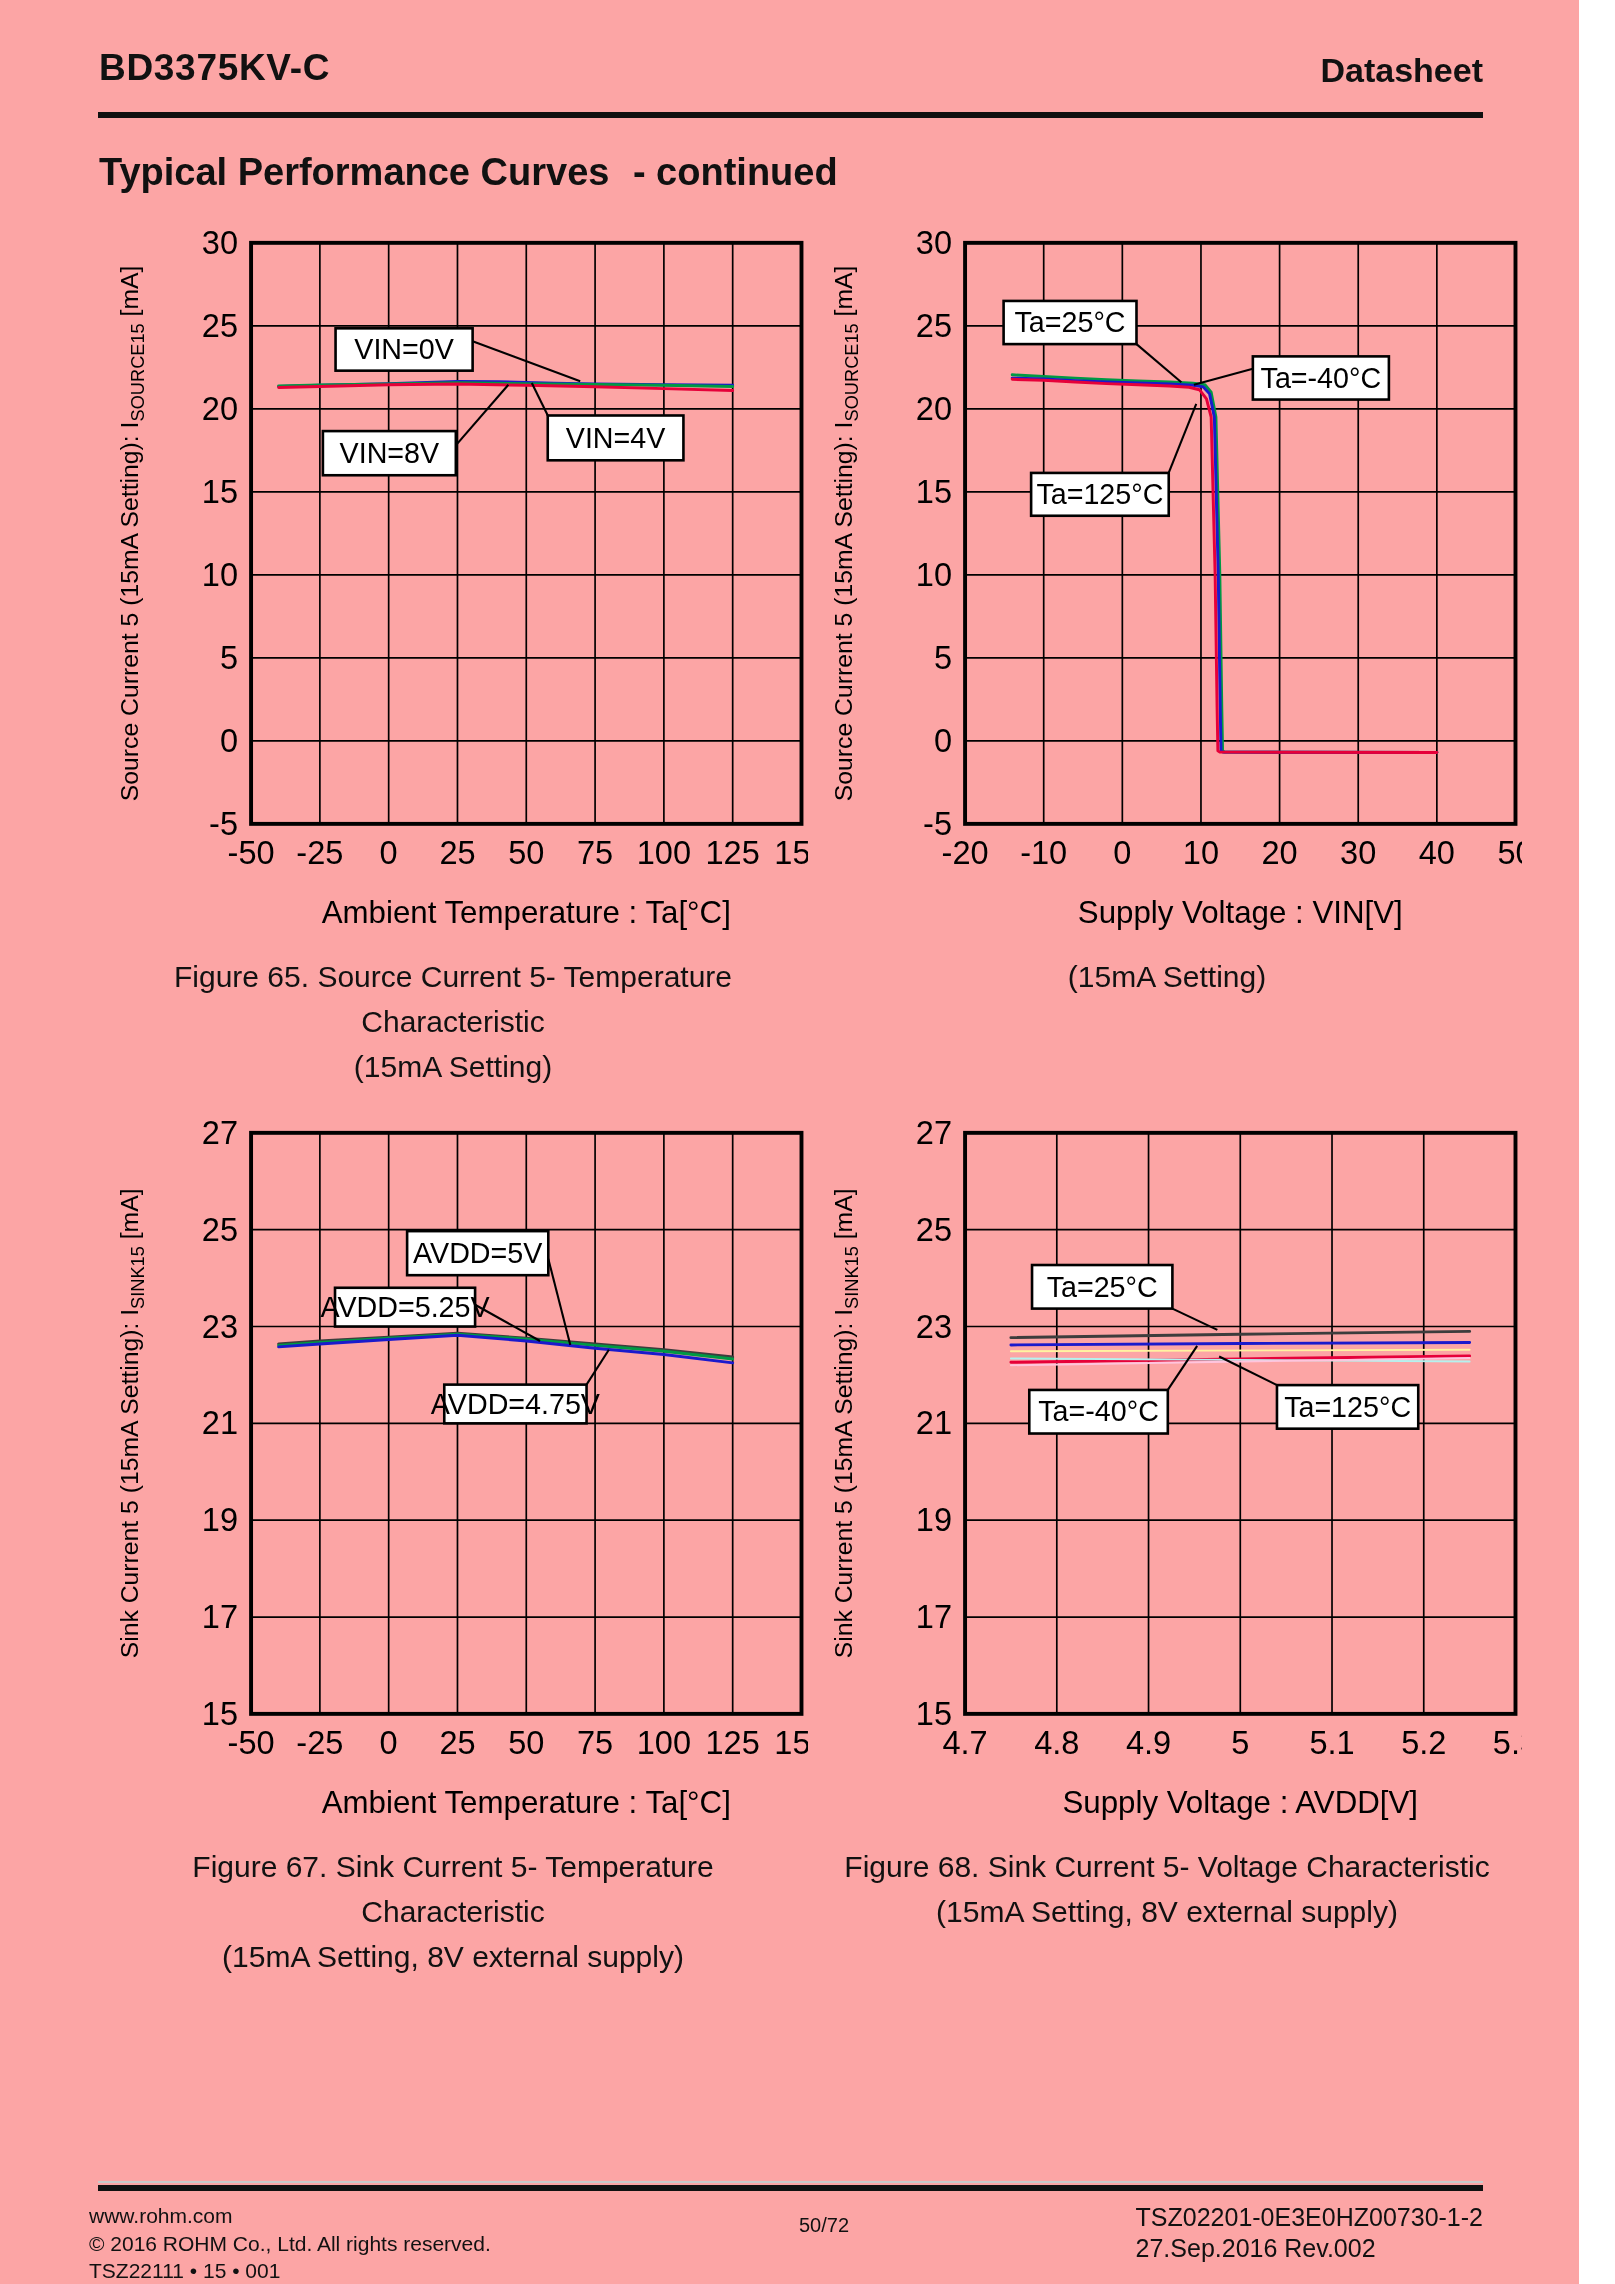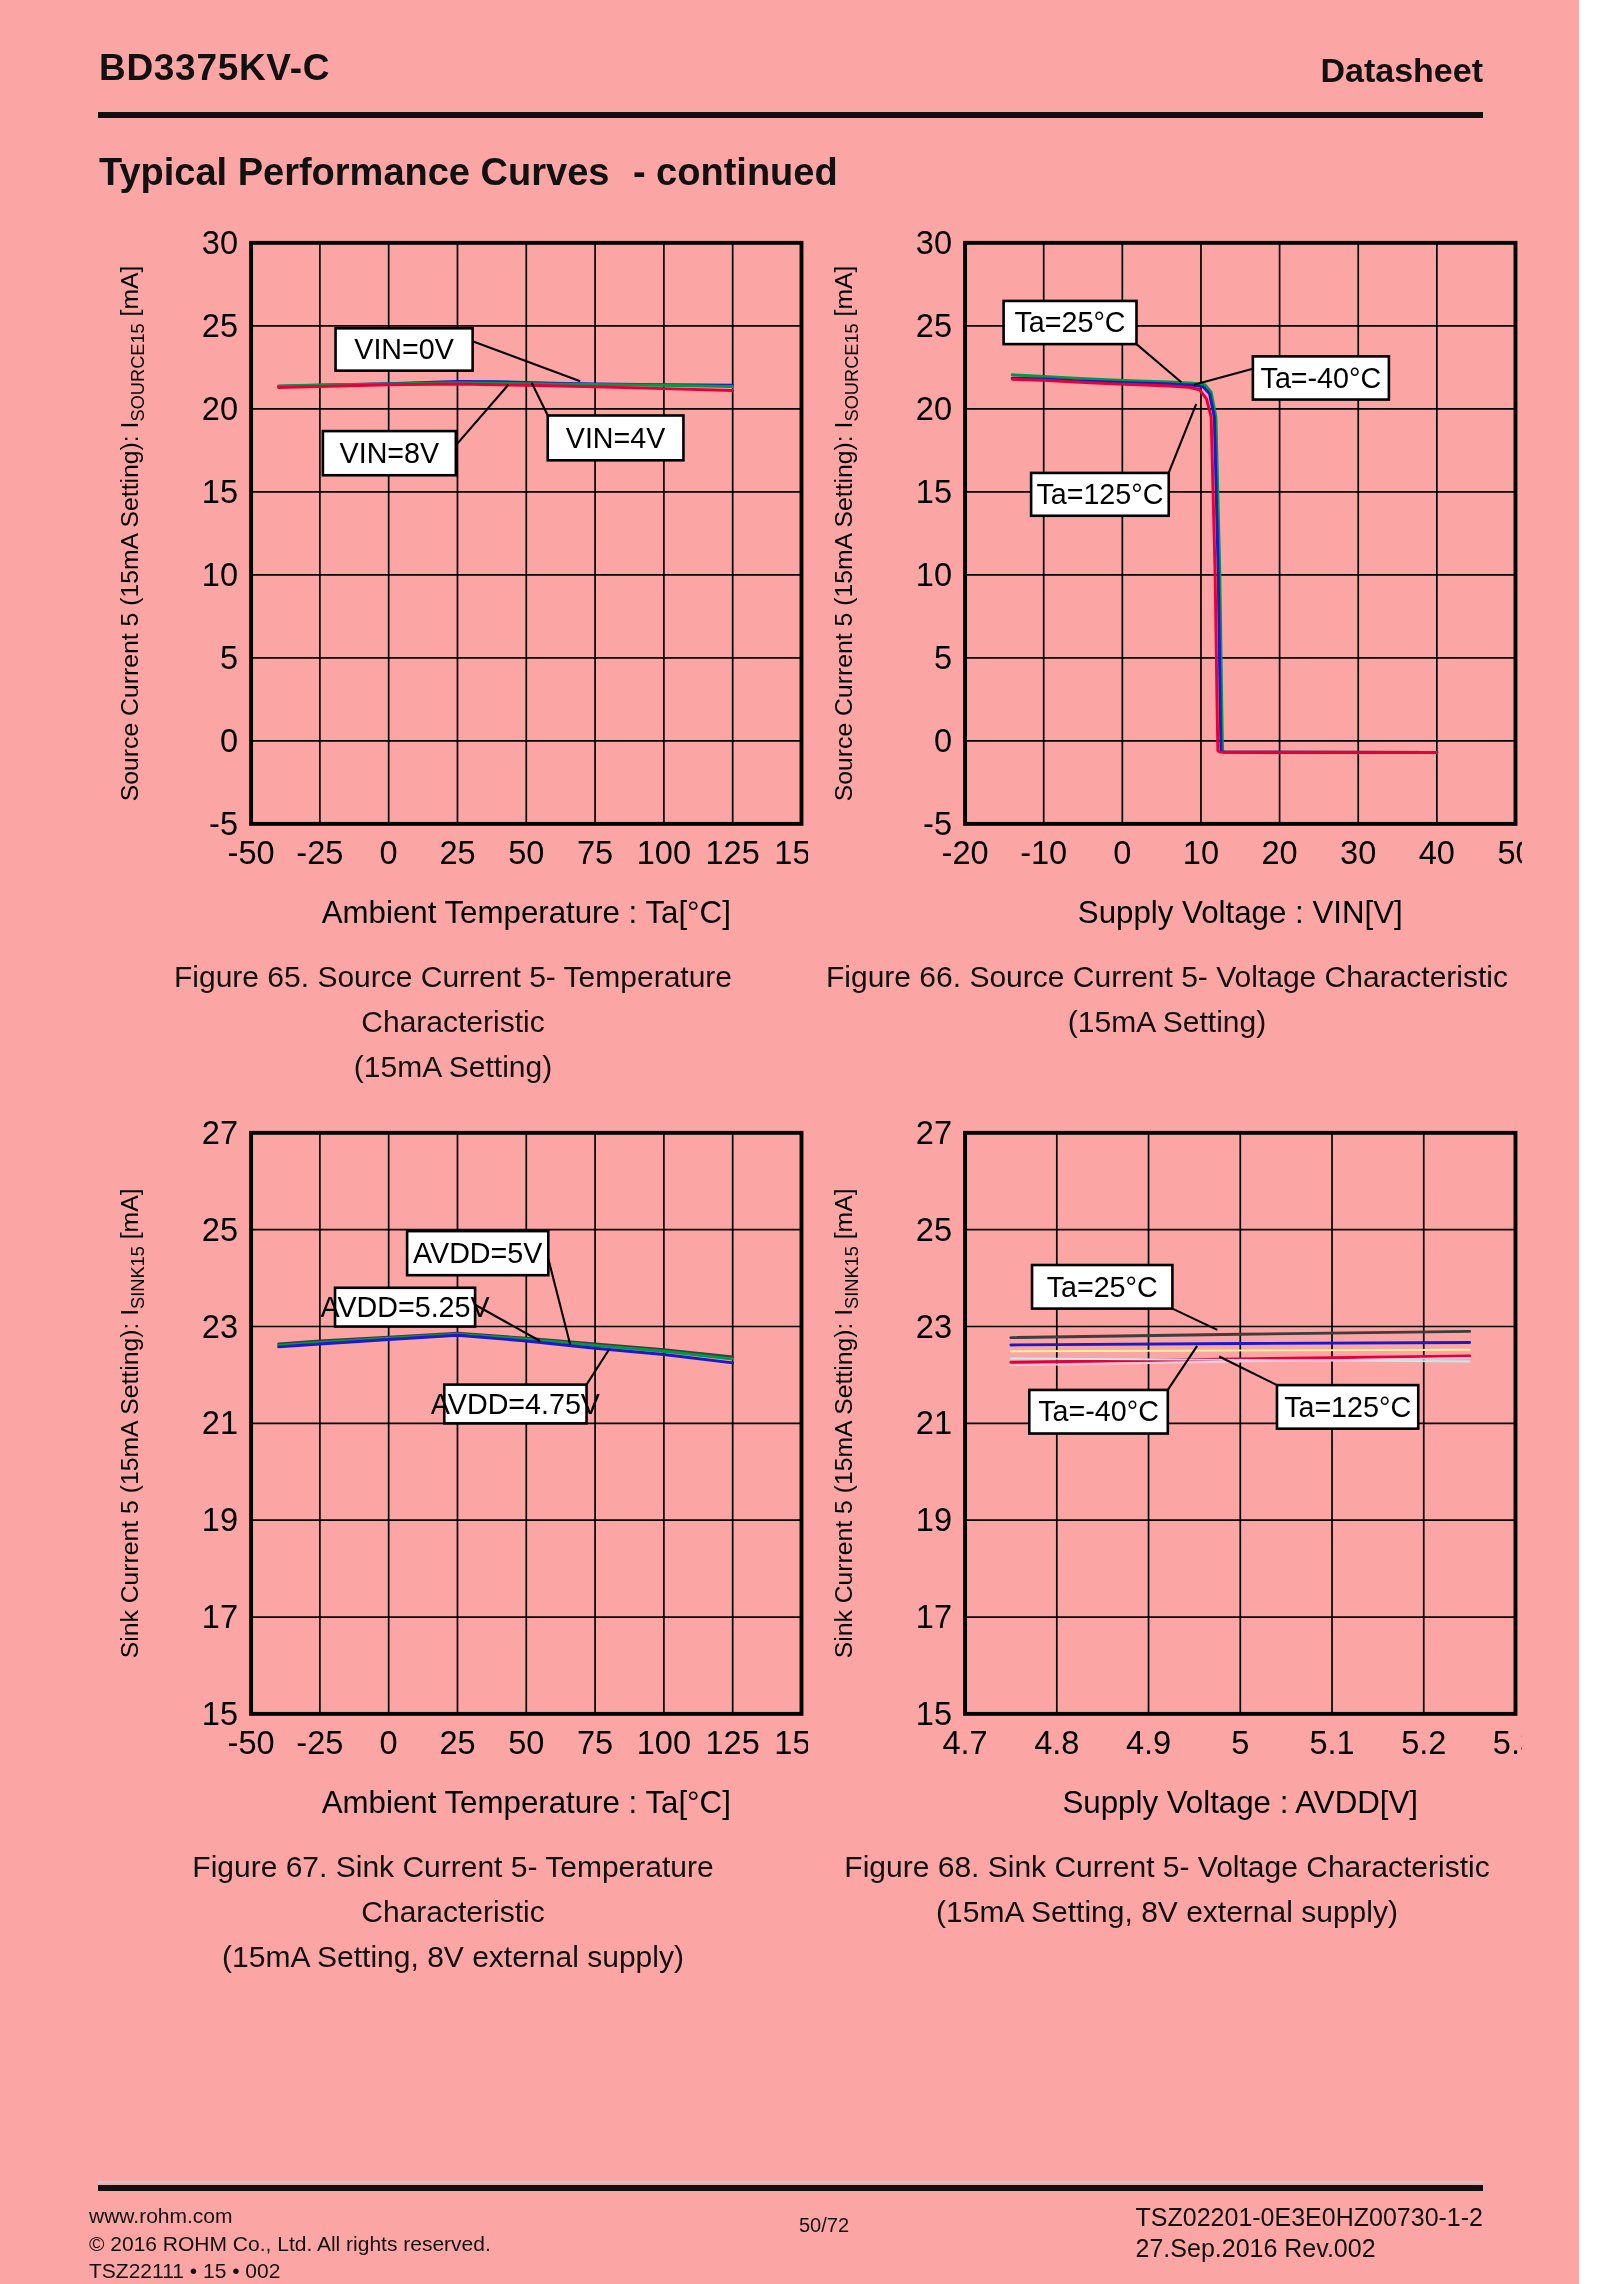--- a/index.html
+++ b/index.html
@@ -153,21 +153,20 @@
         <polyline points="676.8,211.2 586.3,235.9" class="leader"></polyline>
         <rect x="676.8142857142857" y="192.32228571428573" width="208.8357142857143" height="66.26285714285723" class="ann-box"></rect>
         <text x="781.2321428571429" y="240.45371428571434" class="ann" text-anchor="middle">Ta=-40°C</text>
         <polyline points="547.6,371.2 589.9,265.2" class="leader"></polyline>
         <rect x="336.4" y="371.23199999999997" width="211.25" height="65.75314285714285" class="ann-box"></rect>
         <text x="442.025" y="419.1085714285714" class="ann" text-anchor="middle">Ta=125°C</text>
         <text x="657.5" y="1062" class="axis-title" text-anchor="middle">Supply Voltage : VIN[V]</text>
         <text transform="translate(62 464) rotate(-90)" class="ytitle" text-anchor="middle"><tspan>Source Current 5 (15mA Setting): I</tspan><tspan font-size="28" dy="9">SOURCE15</tspan><tspan dy="-9"> [mA]</tspan></text>
       </svg>
     <figcaption>
-      <div>Figure 66. Source Current 5- Voltage Characteristic</div>
       <div>(15mA Setting)</div>
     </figcaption>
   </figure>
 
   <figure class="fig" style="left:98px;top:1121px;">
     <svg width="710" height="720" viewBox="0 0 1090 1105">
         <line x1="235" y1="18" x2="235" y2="910" class="grid"></line>
         <text x="235" y="972" class="tick" text-anchor="middle">-50</text>
         <line x1="340.625" y1="18" x2="340.625" y2="910" class="grid"></line>
         <text x="340.625" y="972" class="tick" text-anchor="middle">-25</text>
@@ -274,21 +273,21 @@
       <div>Figure 68. Sink Current 5- Voltage Characteristic</div>
       <div>(15mA Setting, 8V external supply)</div>
     </figcaption>
   </figure>
 
   <div class="footer-rule-thin"></div>
   <div class="footer-rule"></div>
   <div class="f-left">
     <div>www.rohm.com</div>
     <div>© 2016 ROHM Co., Ltd. All rights reserved.</div>
-    <div>TSZ22111 • 15 • 002</div>
+    <div>TSZ22111 • 15 • 001</div>
   </div>
   <div class="f-center">50/72</div>
   <div class="f-right">
     <div>TSZ02201-0E3E0HZ00730-1-2</div>
     <div>27.Sep.2016 Rev.002</div>
   </div>
 
 </div>
 
 

